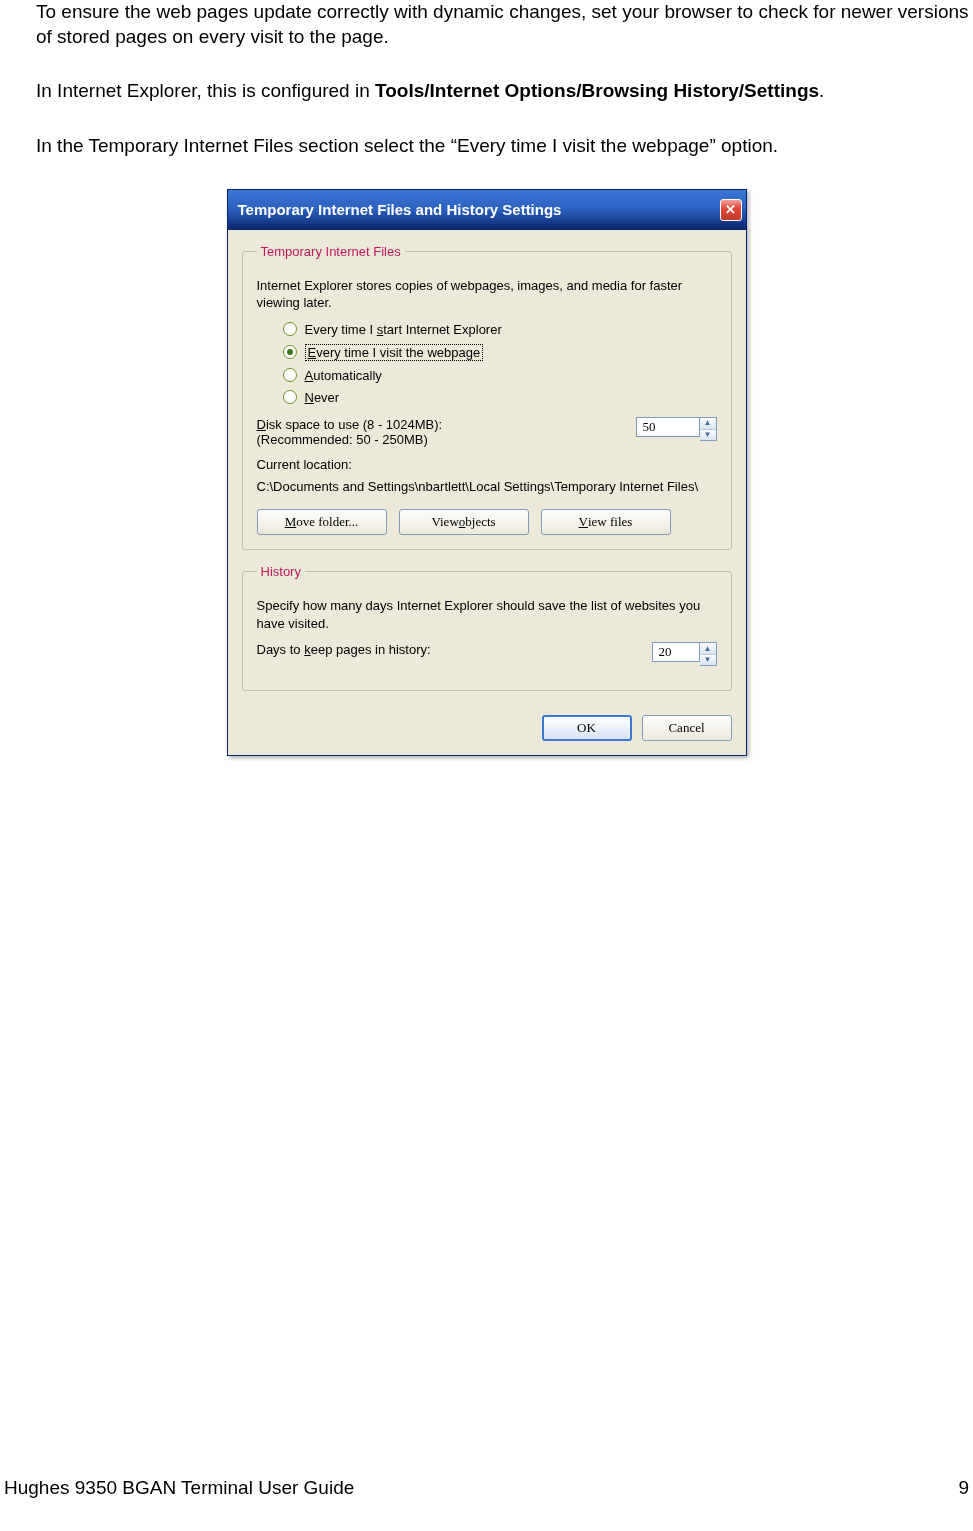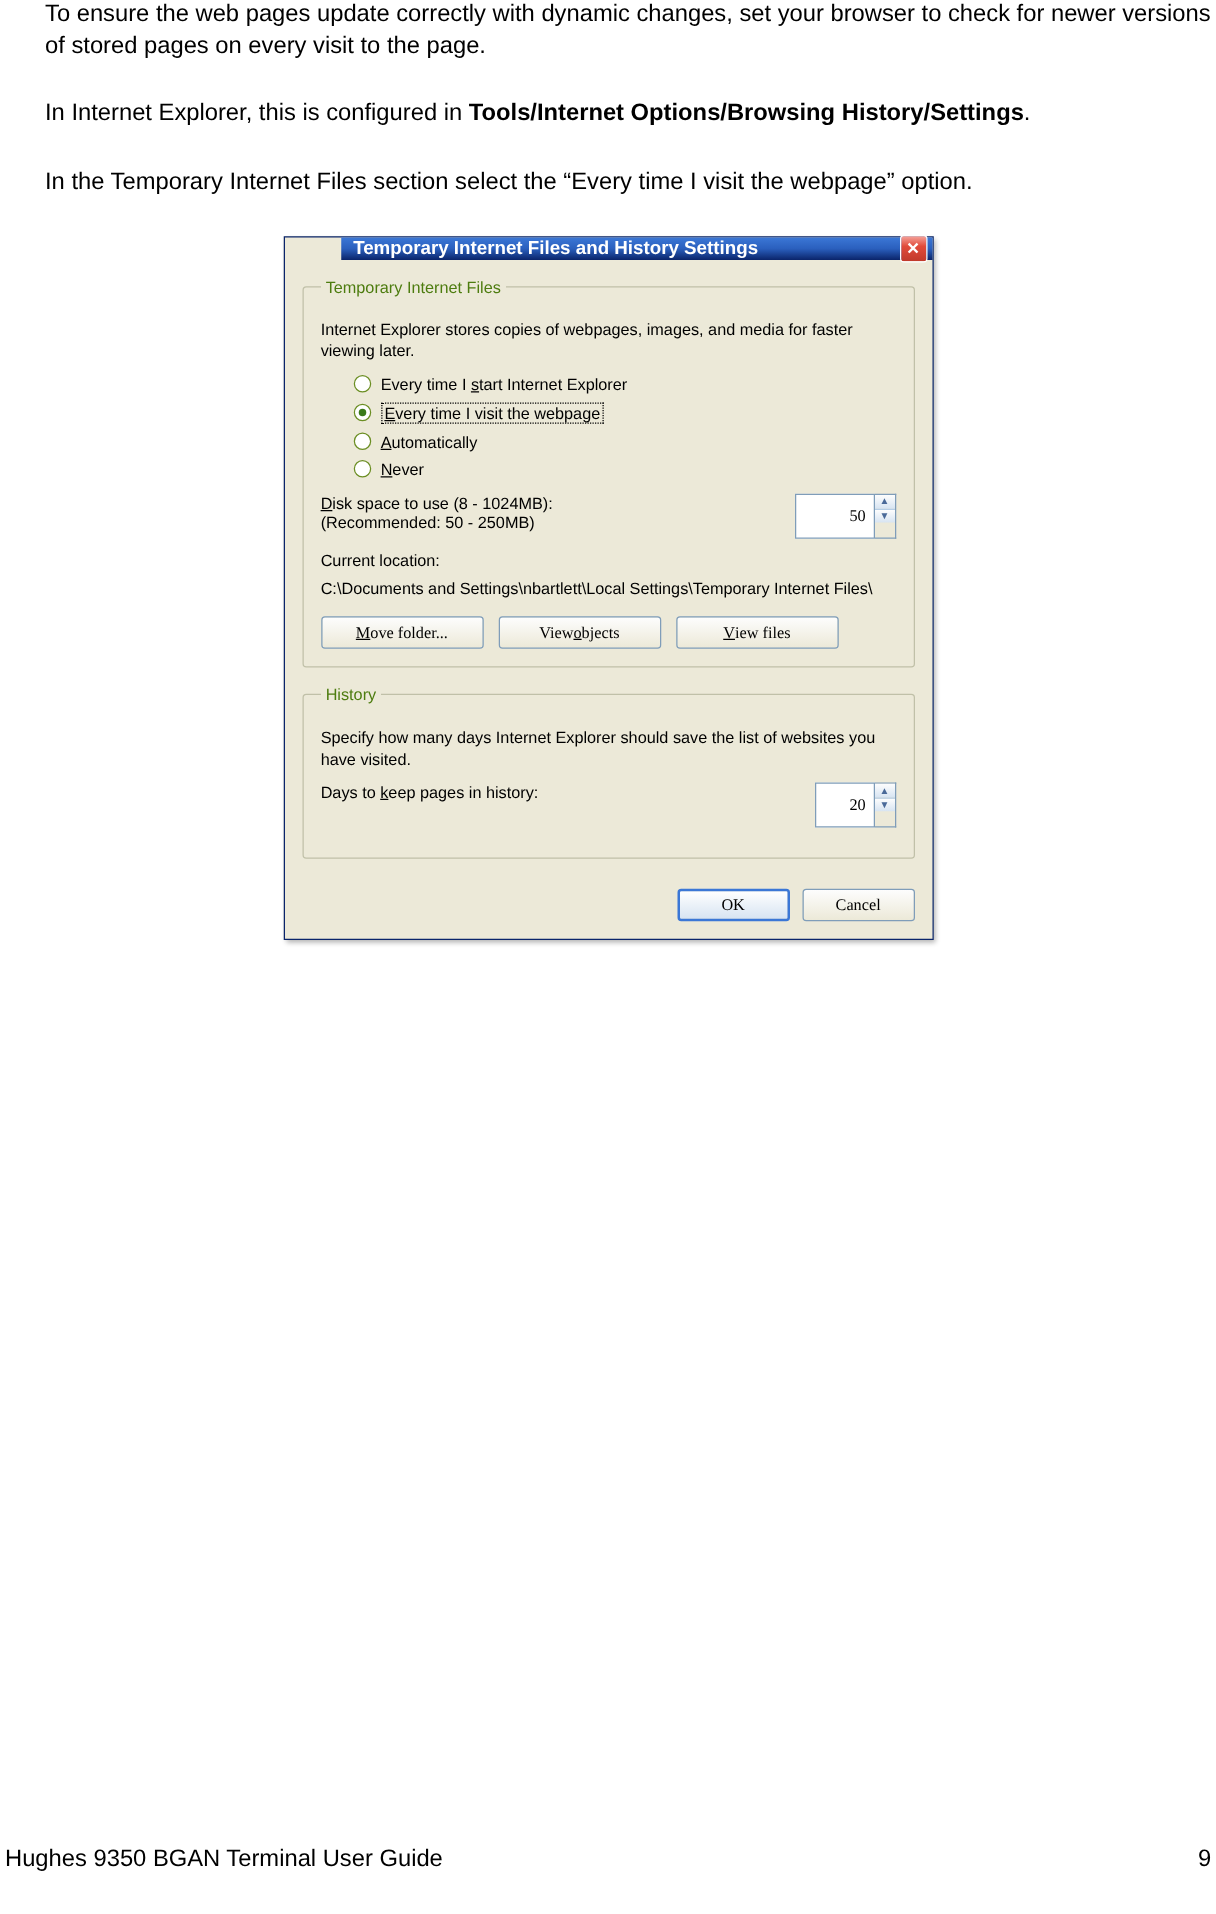--- a/index.html
+++ b/index.html
@@ -18,50 +18,49 @@
     .dialog {
       width: 520px;
       font-family: Tahoma, Arial, sans-serif;
       font-size: 13px;
       color: #000;
       border: 1px solid #0a246a;
       background: #ece9d8;
       box-shadow: 2px 2px 4px rgba(0,0,0,0.3);
     }
     .titlebar {
-      height: 18px;
+      height: 40px;
       background: linear-gradient(to bottom, #3b77d6 0%, #2a5fbd 50%, #0a246a 100%);
       display: flex;
       align-items: center;
       justify-content: space-between;
       padding: 0 4px 0 10px;
       color: #fff;
       font-weight: bold;
       font-size: 15px;
-      margin-left: 45px;
     }
     .close-btn {
       width: 22px; height: 22px;
       background: linear-gradient(to bottom, #f5a29a 0%, #e14b3b 40%, #c0392b 100%);
       border: 1px solid #fff;
       border-radius: 3px;
       display: flex; align-items: center; justify-content: center;
       color: #fff; font-weight: bold; font-size: 13px;
       cursor: pointer;
     }
     .dialog-body { padding: 14px 14px 4px 14px; }
     fieldset {
       border: 1px solid #c0c0a8;
       border-radius: 3px;
       padding: 14px 14px 14px 14px;
       margin-bottom: 14px;
       background: #ece9d8;
     }
     legend {
-      color: #4d7c0f;
+      color: #be185d;
       padding: 0 4px;
       font-size: 13px;
     }
     .fs-text { margin: 4px 0 10px 0; line-height: 1.35; }
     .check-label { margin: 4px 0 8px 0; }
     .radio-list { margin: 0 0 12px 26px; }
     .radio-row {
       display: flex; align-items: center; gap: 8px;
       margin: 7px 0;
     }
@@ -79,23 +78,23 @@
     .underline-first { text-decoration: underline; text-decoration-thickness: 1px; }
     .disk-row, .history-input-row {
       display: flex; align-items: flex-start; justify-content: space-between;
       margin: 10px 0 10px 0;
       gap: 37px;
     }
     .spinner {
       display: flex; align-items: stretch;
     }
     .spinner-input {
-      width: 64px; height: 36px;
+      width: 64px; height: 20px;
       border: 1px solid #7f9db9; background: #fff;
-      text-align: right; padding: 0 6px; font-family: Tahoma; font-size: 13px;
+      text-align: left; padding: 0 6px; font-family: Tahoma; font-size: 13px;
     }
     .spinner-btns {
       display: flex; flex-direction: column;
       border-top: 1px solid #7f9db9; border-right: 1px solid #7f9db9; border-bottom: 1px solid #7f9db9;
     }
     .spin-btn {
       width: 16px; height: 11px; background: linear-gradient(#fdfdfd,#d7e4f2);
       font-size: 8px; line-height: 8px; display:flex; align-items:center; justify-content:center;
       color:#4a6a99; cursor:pointer;
     }

